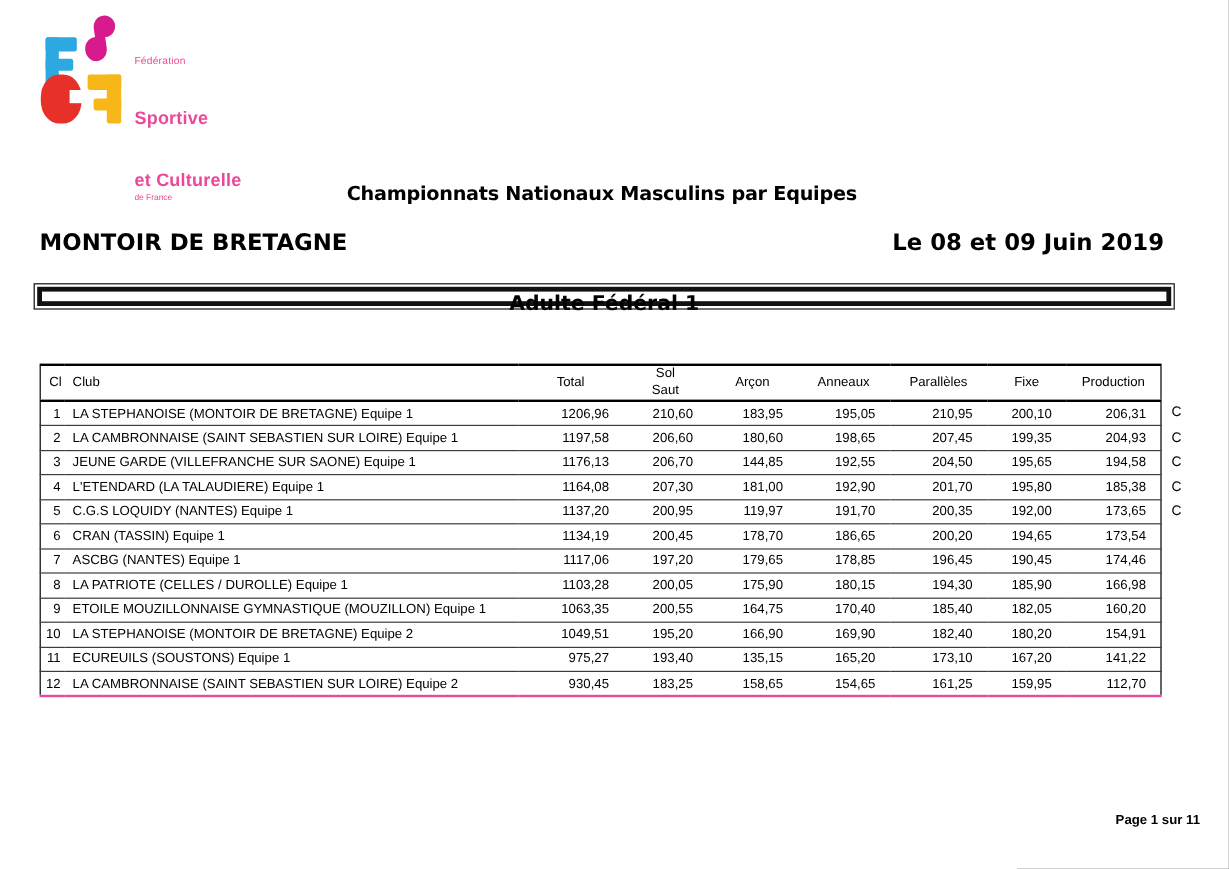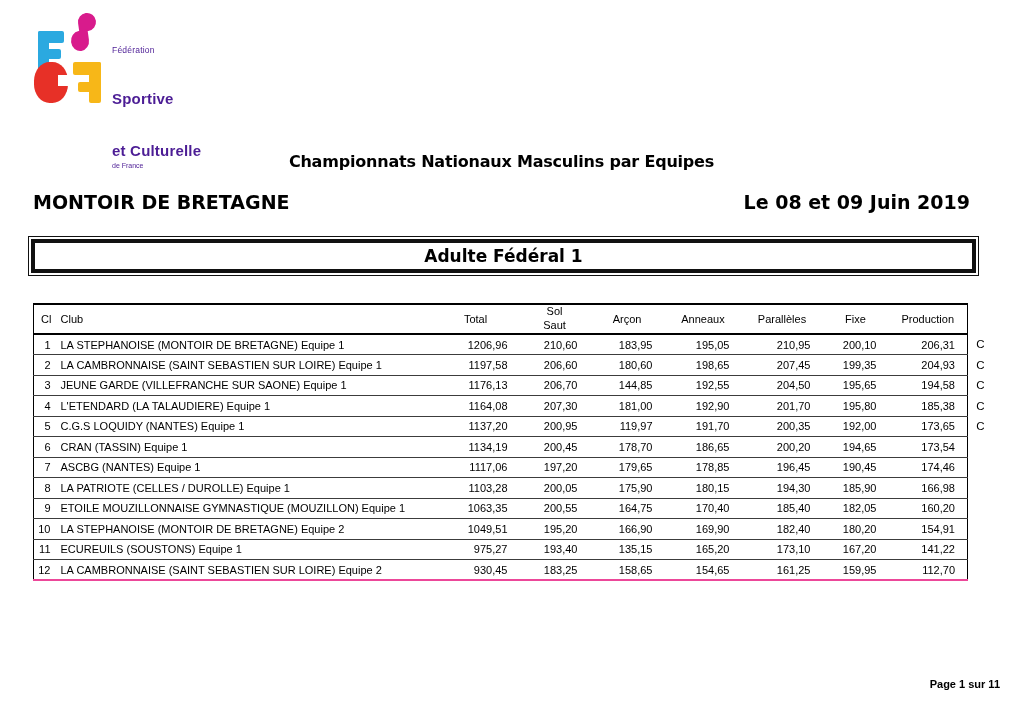--- a/index.html
+++ b/index.html
@@ -26,40 +26,40 @@
   
   #g-red { left:34px; top:62px; width:34px; height:41px; }
   #g-red .blob { left:0; top:0; width:34px; height:41px; border-radius:46%; }
   #g-red .notch { position:absolute; right:-2px; top:13px; width:12px; height:11px; background:#fff; }
   
   #g-yel { left:73px; top:62px; width:28px; height:41px; }
   #g-yel .v  { right:0; top:0; width:12px; height:41px; border-radius:2px; }
   #g-yel .a1 { right:0; top:0; width:28px; height:13px; border-radius:2px; }
   #g-yel .a2 { right:0; top:20px; width:23px; height:10px; border-radius:2px; }
 
-  #logo-text { position:absolute; left:112px; top:46px; color:#4c1d95; line-height:1.05; }
+  #logo-text { position:absolute; left:112px; top:46px; color:#ec4899; line-height:1.05; }
   #logo-text .t-small { font-size:8.5px; letter-spacing:.2px; }
   #logo-text .t-big { font-size:15px; font-weight:700; letter-spacing:.2px; line-height:1.1;margin-top:36px; }
   #logo-text .t-tiny { font-size:7px; margin-top:2px; }
 
   
   #title {
     position:absolute; left:33px; top:152px; width:937px;
     text-align:center; font-family:"DejaVu Sans", sans-serif;
     font-size:16px; font-weight:700; letter-spacing:-0.2px;
   }
   #subhead { position:absolute; left:33px; top:191px; width:937px; height:26px;
     font-family:"DejaVu Sans", sans-serif; font-size:19px; font-weight:700; }
   #location { position:absolute; left:0; top:0; }
   #eventdate { position:absolute; right:0; top:0; }
 
   #category-box {
-    position:absolute; left:31px; top:239px; width:945px; height:34px;
+    position:absolute; left:31px; top:239px; width:945px; height:16px;
     border:4px solid #111; outline:1px solid #111; outline-offset:2px;
-    display:flex; align-items:center; justify-content:center;
+    display:flex; justify-content:center;
     font-family:"DejaVu Sans", sans-serif; font-size:17px; font-weight:700;
   }
 
   
   #results { position:absolute; left:33px; top:303px; }
   table { border-collapse:collapse; table-layout:fixed; width:960px; font-size:11px; }
   col.c-cl   { width:20px; }
   col.c-club { width:378px; }
   col.c-tot  { width:88px; }
   col.c-sol  { width:70px; }

